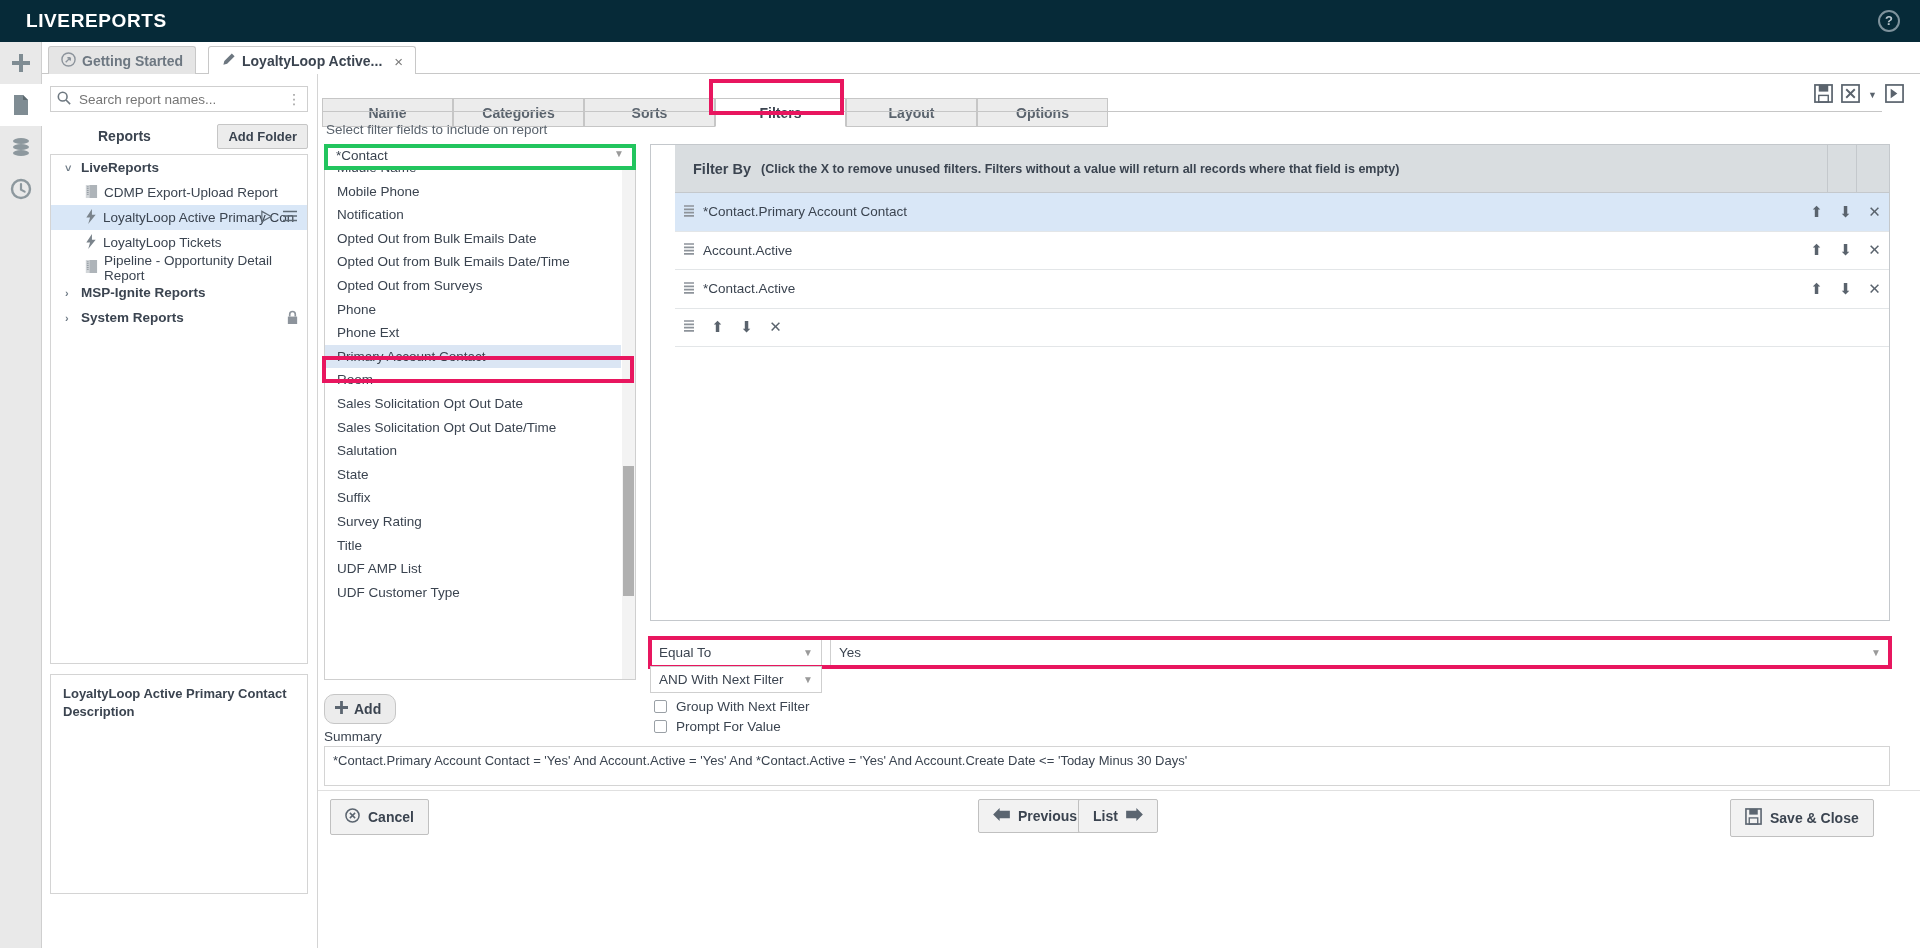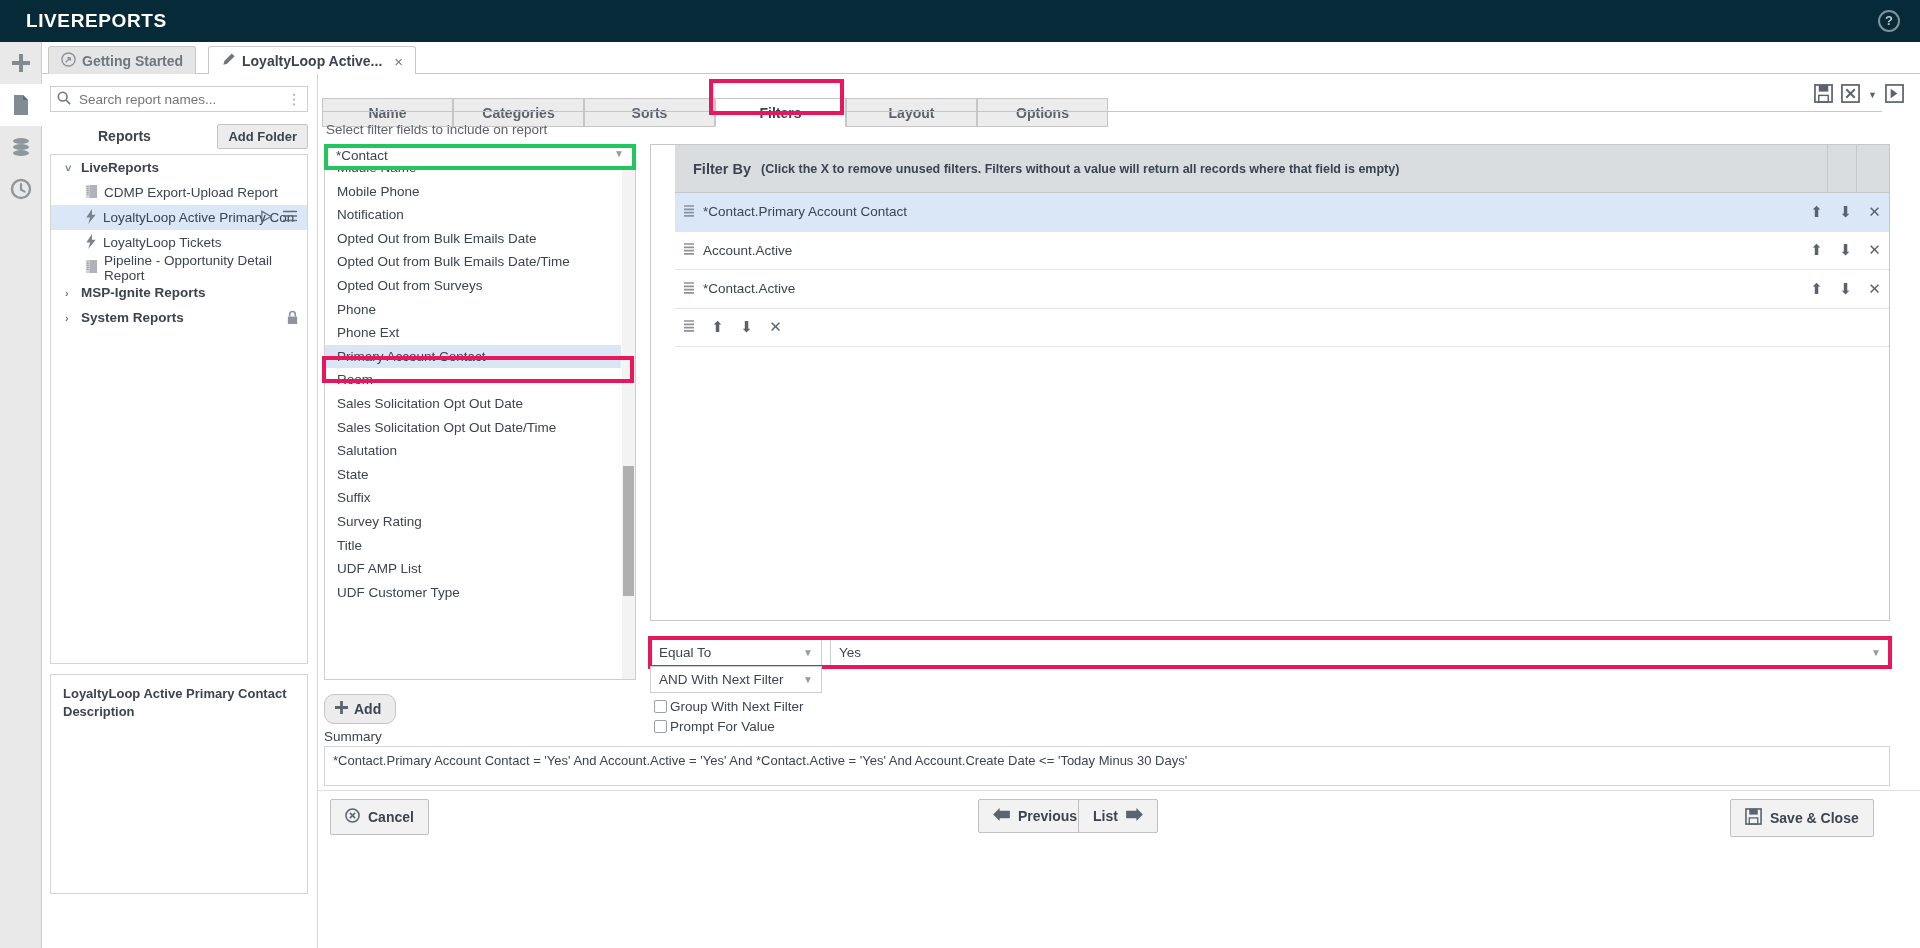--- a/index.html
+++ b/index.html
@@ -186,21 +186,21 @@
     border: 1px solid #cfcfcf; background: #fff; display: flex; align-items: center;
     padding: 0 8px; font-size: 13.5px; color: #3b4450;
   }
   .cond-join {
     position: absolute; left: 332px; top: 592px; width: 172px; height: 27px;
     border: 1px solid #cfcfcf; background: #fff; display: flex; align-items: center;
     padding: 0 8px; font-size: 13.5px; color: #3b4450;
   }
   .caret2 { margin-left: auto; color: #9a9a9a; font-size: 10px; }
   .chk-row {
-    position: absolute; left: 336px; display: flex; align-items: center; gap: 3px;
+    position: absolute; left: 336px; display: flex; align-items: center; gap: 9px;
     font-size: 13.5px; color: #3b4450;
   }
   .chk {
     width: 13px; height: 13px; border: 1px solid #9aa0a6; background: #fff; border-radius: 2px;
   }
 
   .summary-lbl { position: absolute; left: 6px; top: 655px; font-size: 13.5px; color: #3b4450; }
   .summary-box {
     position: absolute; left: 6px; top: 672px; width: 1566px; height: 40px;
     border: 1px solid #d4d4d4; background: #fff; padding: 6px 8px;

